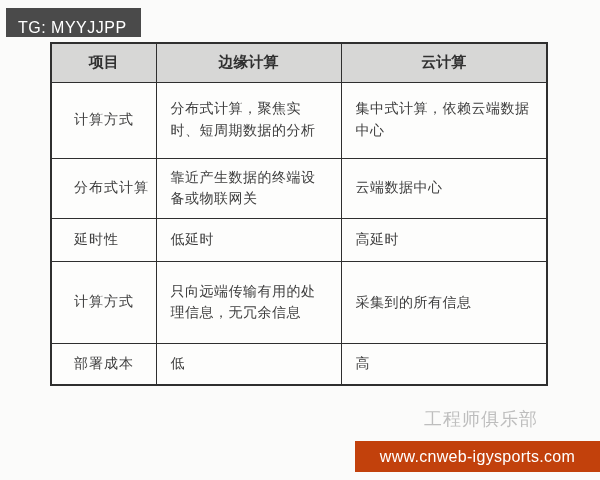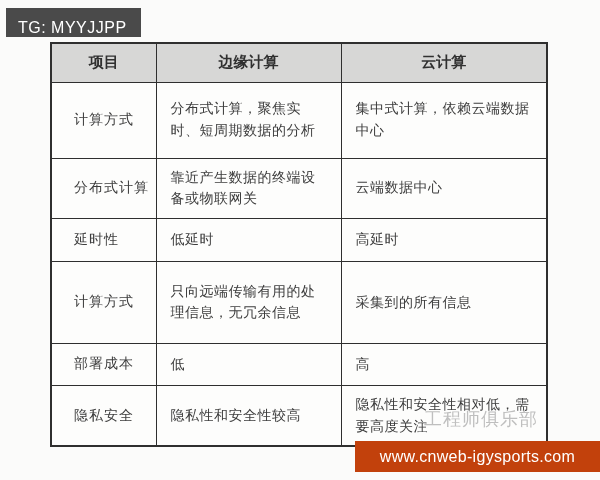--- a/index.html
+++ b/index.html
@@ -145,25 +145,20 @@
       <tr class="r4">
         <td class="label-cell">计算方式</td>
         <td class="data-cell">只向远端传输有用的处理信息，无冗余信息</td>
         <td class="data-cell">采集到的所有信息</td>
       </tr>
       <tr class="r5">
         <td class="label-cell">部署成本</td>
         <td class="data-cell">低</td>
         <td class="data-cell">高</td>
       </tr>
-      <tr class="r6">
-        <td class="label-cell">隐私安全</td>
-        <td class="data-cell">隐私性和安全性较高</td>
-        <td class="data-cell">隐私性和安全性相对低，需要高度关注</td>
-      </tr>
     </tbody>
   </table>
 
   <div class="watermark">工程师俱乐部</div>
 
   <div class="url-bar">
     <span>www.cnweb-igysports.com</span>
   </div>
 
 </div>

